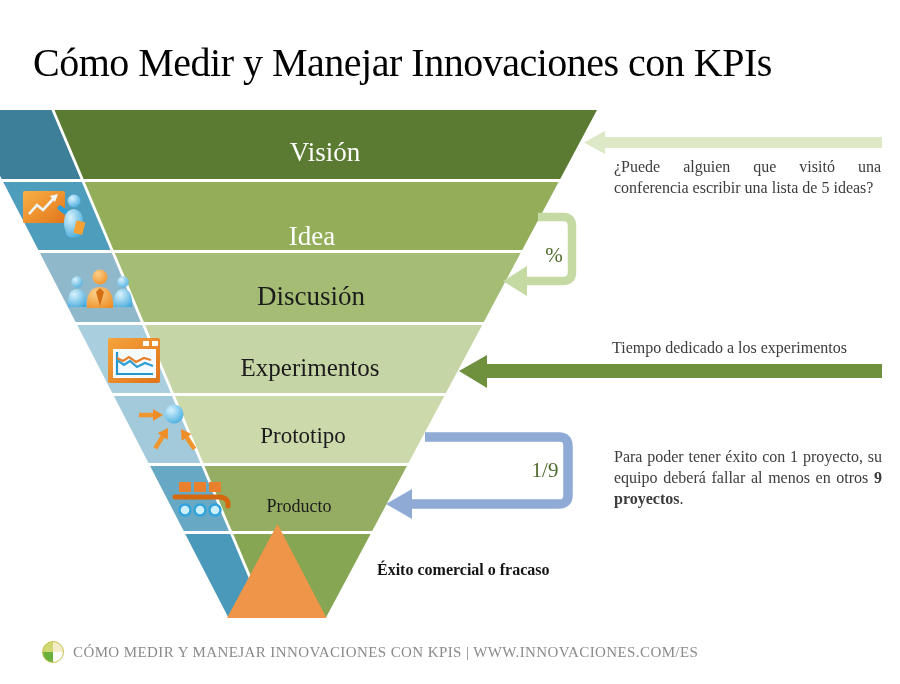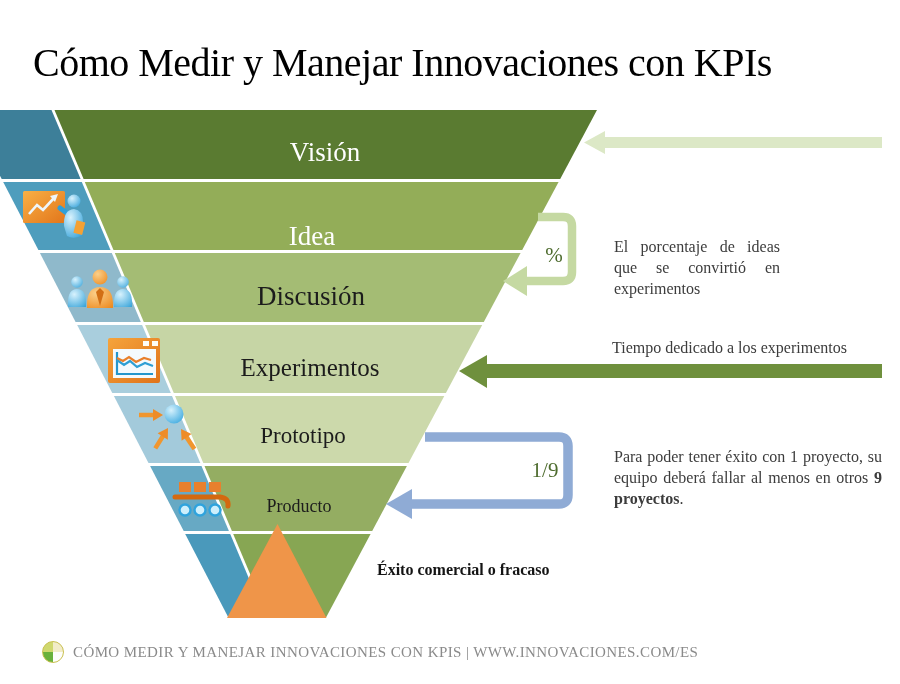--- a/index.html
+++ b/index.html
@@ -154,23 +154,23 @@
       <rect x="7" y="3" width="12" height="10" fill="#e8802d"></rect>
       <rect x="22" y="3" width="12" height="10" fill="#e8802d"></rect>
       <rect x="37" y="3" width="12" height="10" fill="#e8802d"></rect>
       <path d="M3 18 L48 18 Q57 19 56 27" stroke="#d4690f" stroke-width="5" fill="none" stroke-linecap="round"></path>
       <circle cx="13" cy="31" r="5.5" fill="#cdeffc" stroke="#2fa3dd" stroke-width="2.4"></circle>
       <circle cx="28" cy="31" r="5.5" fill="#cdeffc" stroke="#2fa3dd" stroke-width="2.4"></circle>
       <circle cx="43" cy="31" r="5.5" fill="#cdeffc" stroke="#2fa3dd" stroke-width="2.4"></circle>
     </svg>
   </div>
 
+  <div class="ann" style="left:614px;top:156px;width:267px">¿Puede alguien que visitó una conferencia escribir una lista de 5 ideas?</div>
 
   <div class="sym" style="left:554px;top:255px">%</div>
-  <div class="ann" style="left:614px;top:236px;width:166px">El porcentaje de ideas que se convirtió en experimentos</div>
 
   <div class="ann ann-nowrap" style="left:612px;top:337px">Tiempo dedicado a los experimentos</div>
 
   <div class="sym" style="left:545px;top:470px">1/9</div>
   <div class="ann" style="left:614px;top:446px;width:268px"><span>Para poder tener éxito con 1 proyecto, su equipo deberá fallar al menos en otros </span><span class="bold">9 proyectos</span><span>.</span></div>
 
   <div class="outcome" style="left:377px;top:560px;width:175px">Éxito comercial o fracaso</div>
 
   <div class="footer">
     <div class="logo"></div>

